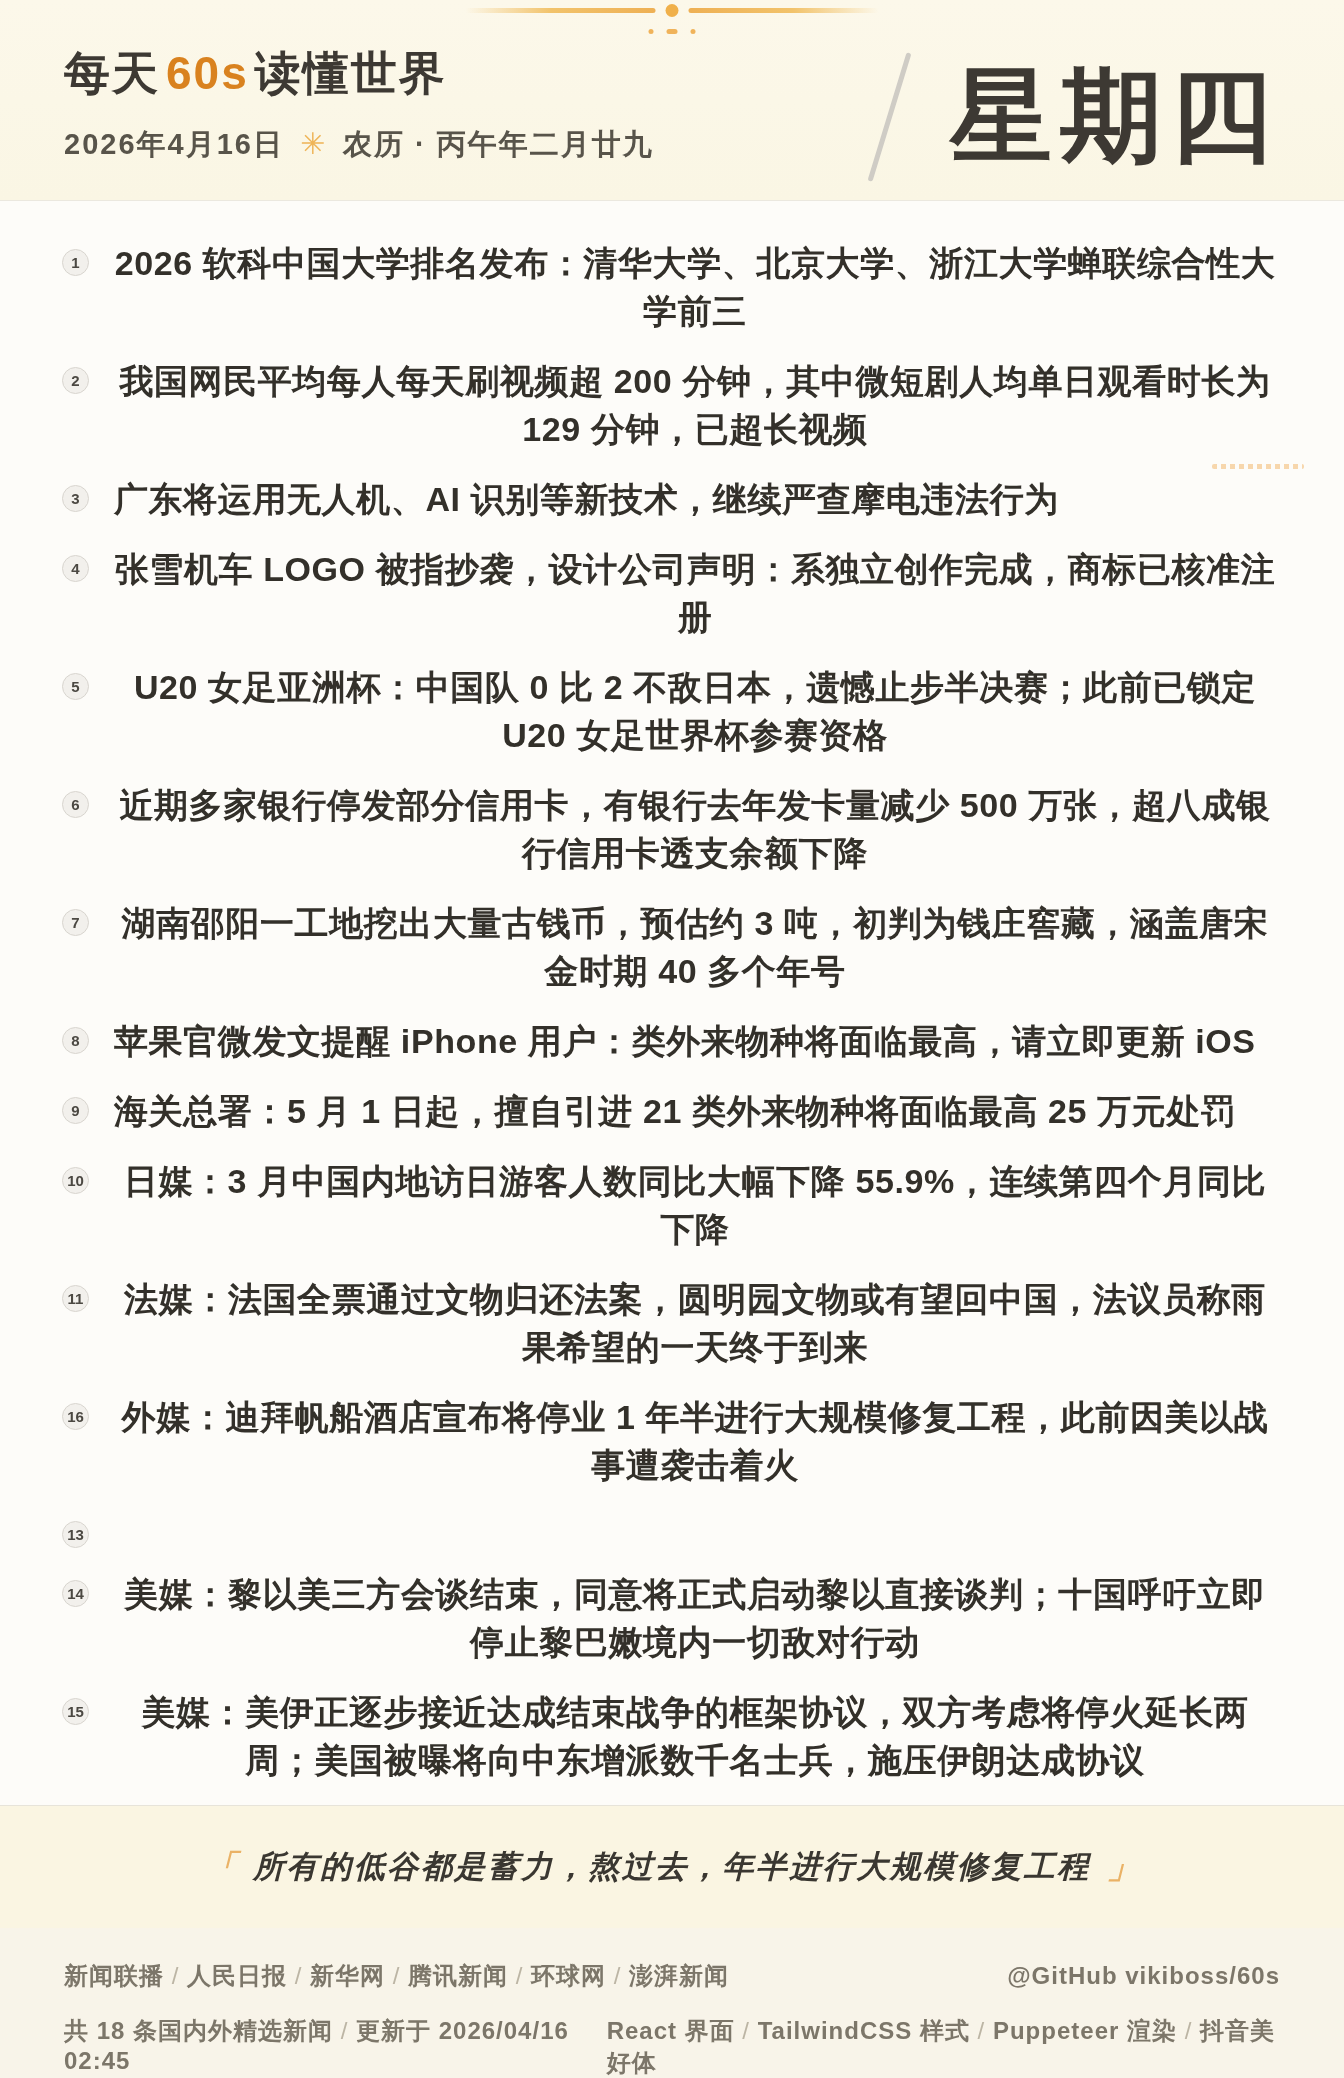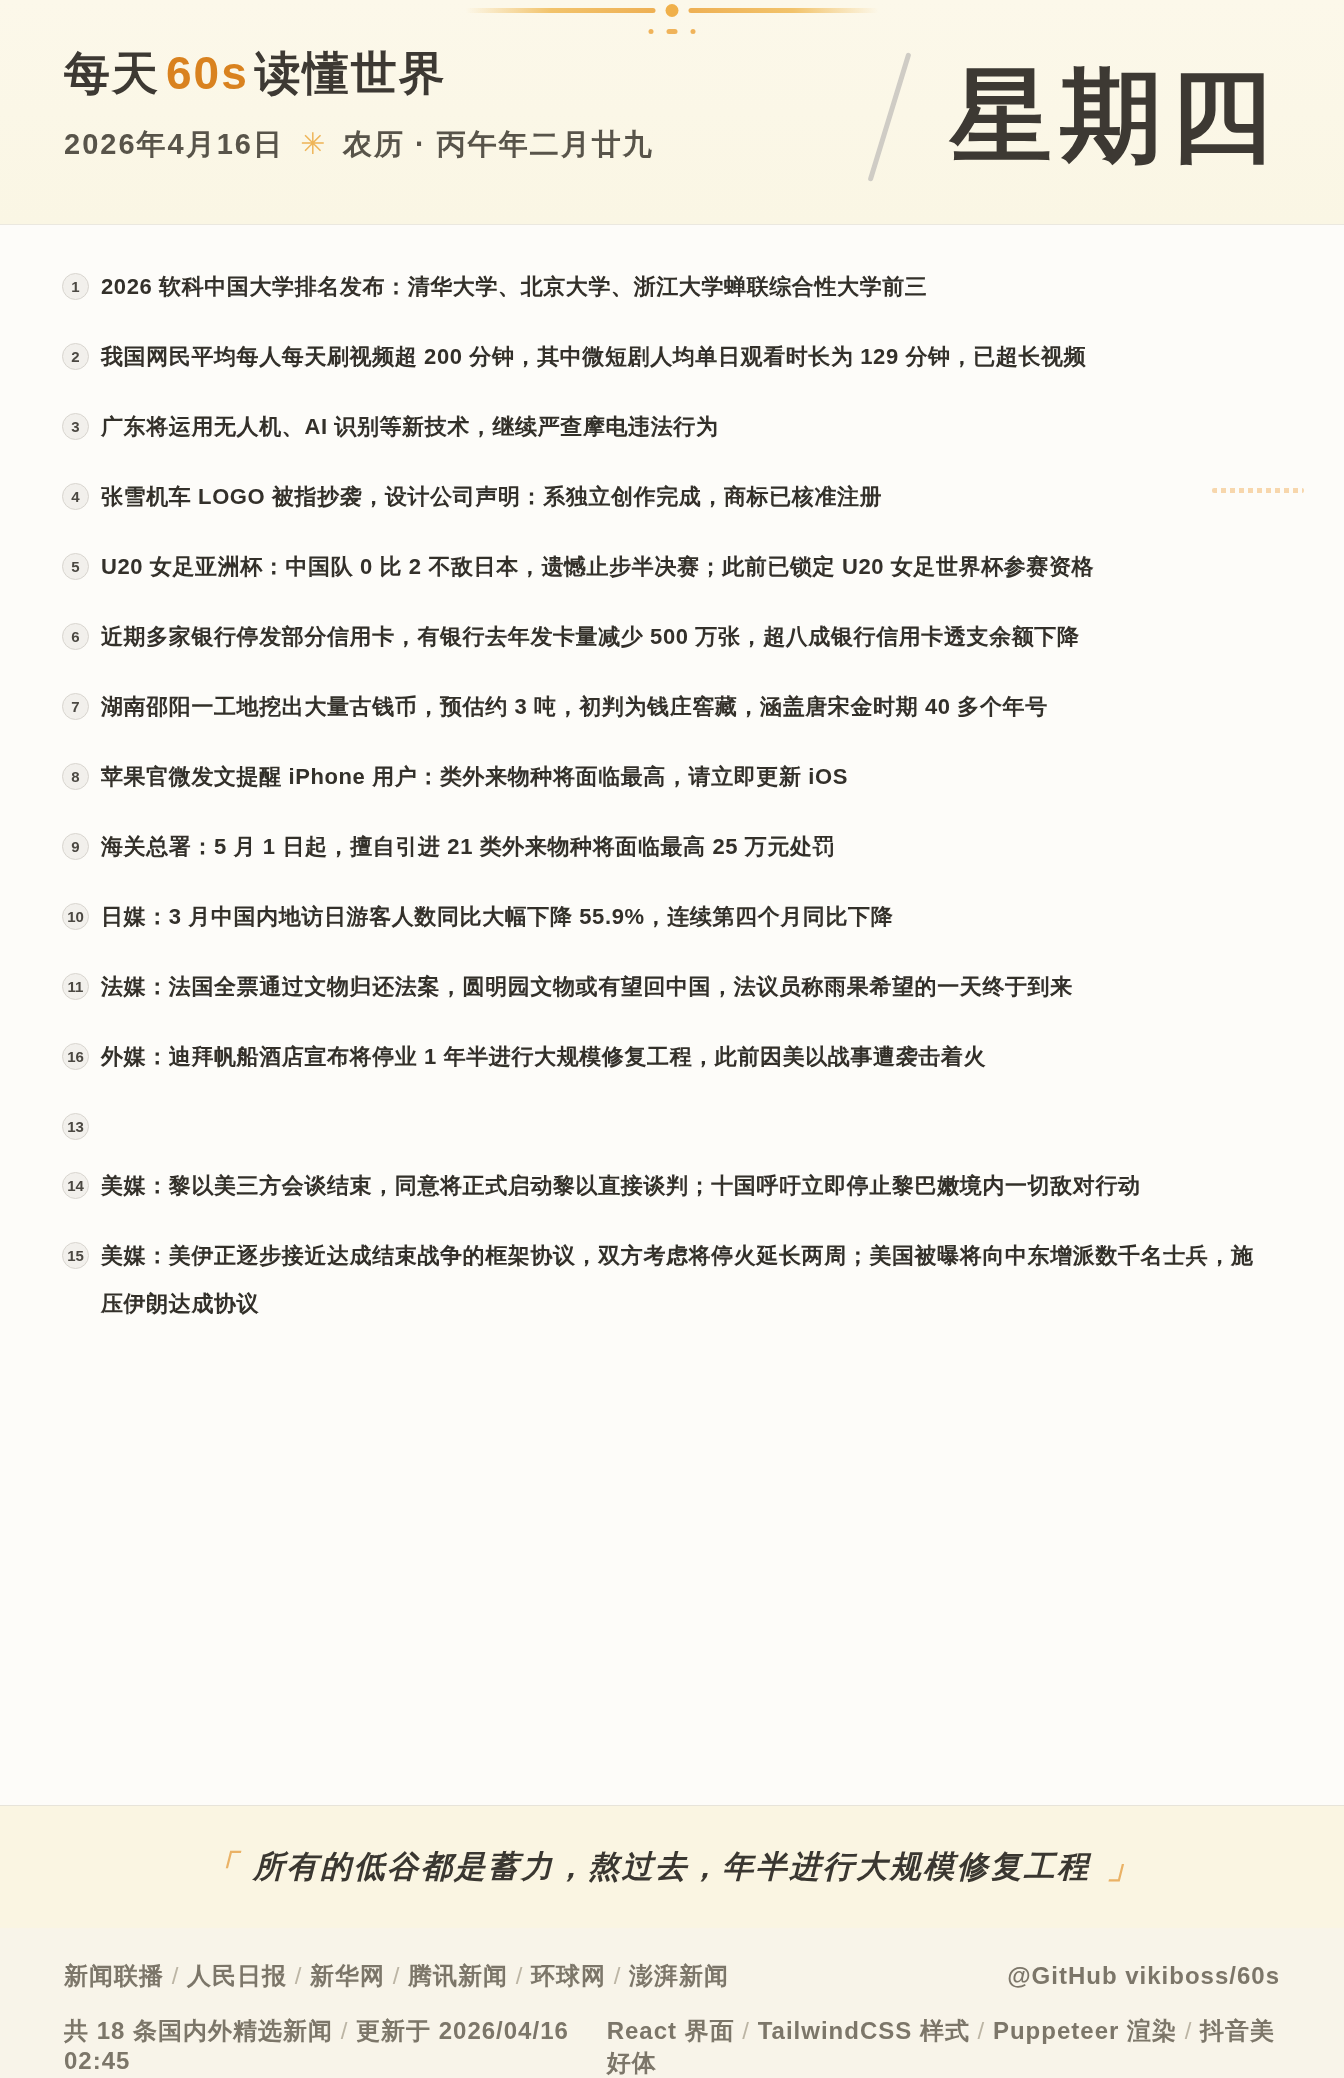--- a/index.html
+++ b/index.html
@@ -15,21 +15,21 @@
   body{
     height:2078px;
     font-family:"Liberation Sans","DejaVu Sans",sans-serif;
     background:#f8f4e9;
     overflow:hidden;
   }
   .page{width:1344px;height:2078px;display:flex;flex-direction:column;}
 
   
   .header{
-    height:224px;
+    height:200px;
     background:linear-gradient(180deg,#fcf8ea 0%,#faf6e4 100%);
     position:relative;
     padding:0 64px;
     flex-shrink:0;
   }
   .top-divider{
     position:absolute;top:4px;left:50%;transform:translateX(-50%);
     display:flex;align-items:center;gap:10px;
   }
   .top-divider .line{width:190px;height:5px;border-radius:3px;}
@@ -70,23 +70,23 @@
   .news-item{display:flex;margin-bottom:22px;}
   .news-item:last-child{margin-bottom:0;}
   .num-badge{
     width:27px;height:27px;border-radius:50%;
     background:#f2f0ec;border:1px solid #d8d5cf;
     color:#4b4842;font-size:15px;font-weight:700;
     display:flex;align-items:center;justify-content:center;
     flex-shrink:0;margin-top:10px;
   }
   .item-text{
-    margin-left:12px;max-width:1162px;
-    font-size:22px;line-height:48px;font-weight:700;
-    color:var(--item-ink);letter-spacing:.6px;
+    margin-left:25px;max-width:1162px;
+    font-size:34px;line-height:48px;font-weight:700;
+    color:var(--item-ink);letter-spacing:.6px;text-align:center;
   }
 
   
   .quote-band{
     height:122px;flex-shrink:0;
     background:#faf5e2;
     display:flex;align-items:center;justify-content:center;
     font-style:italic;
   }
   .quote-bracket{color:var(--bracket);font-size:33px;font-weight:700;margin:0 16px;}

